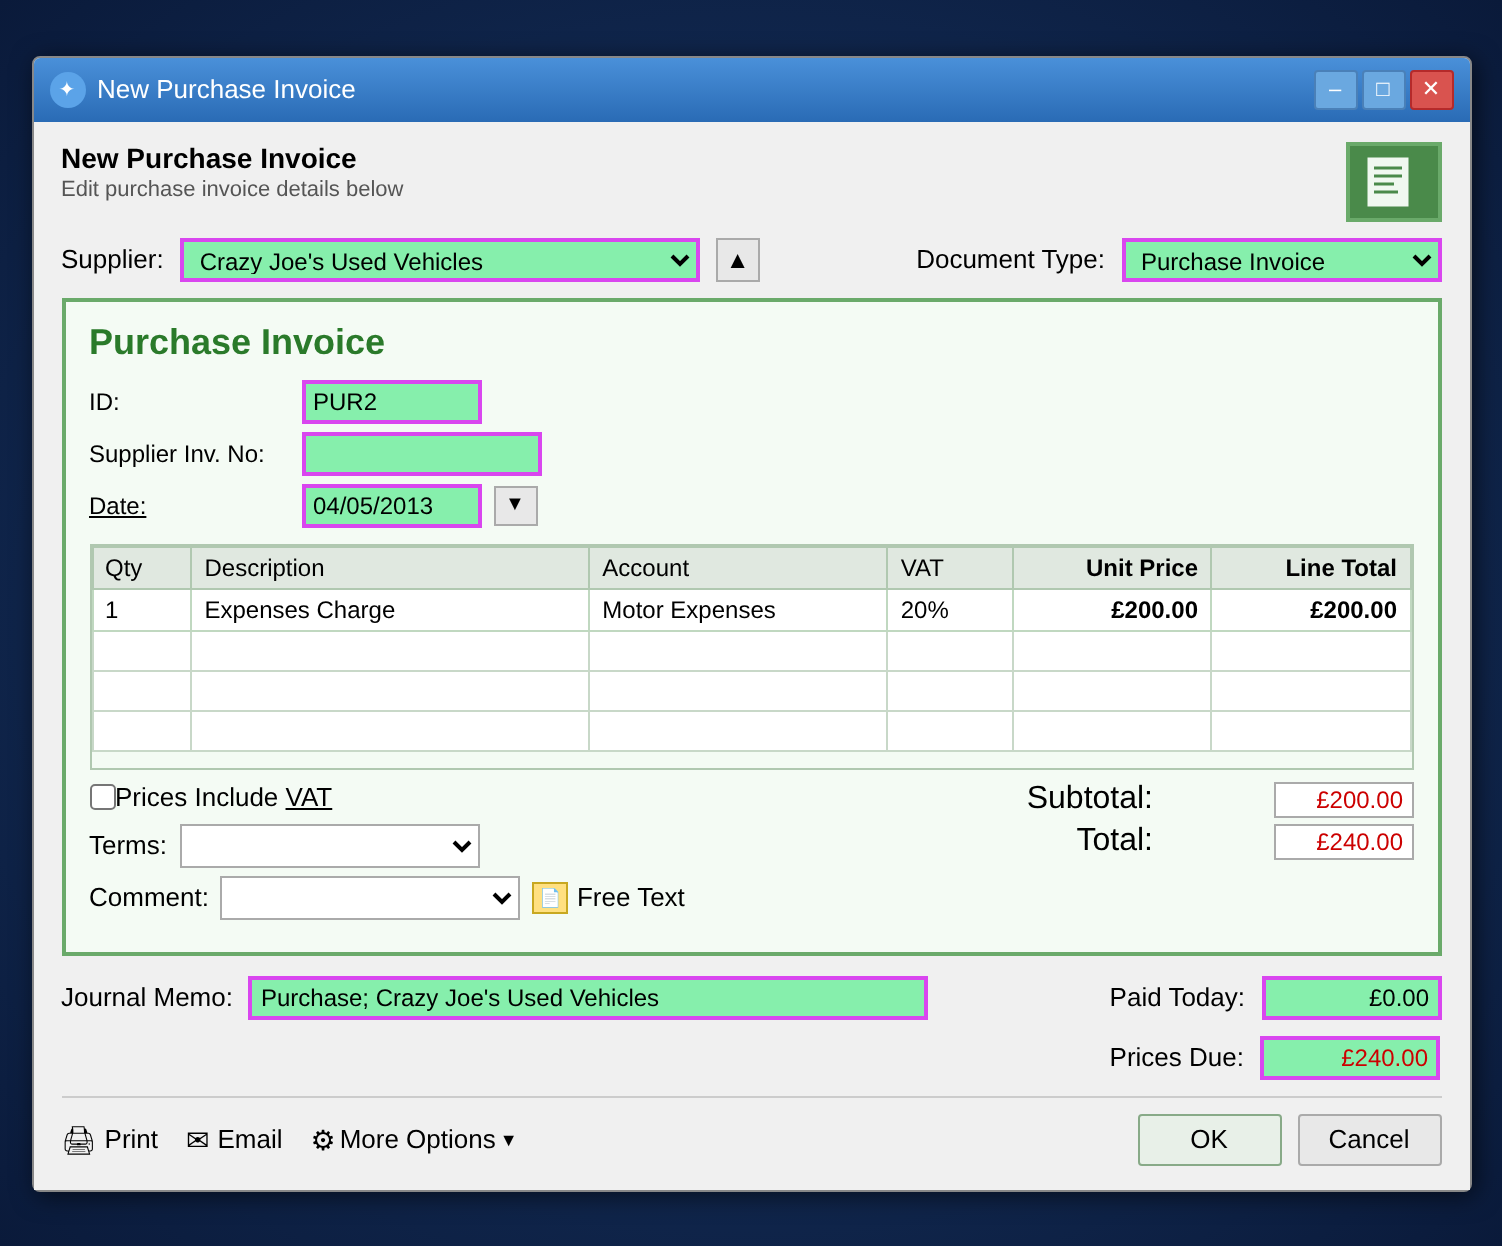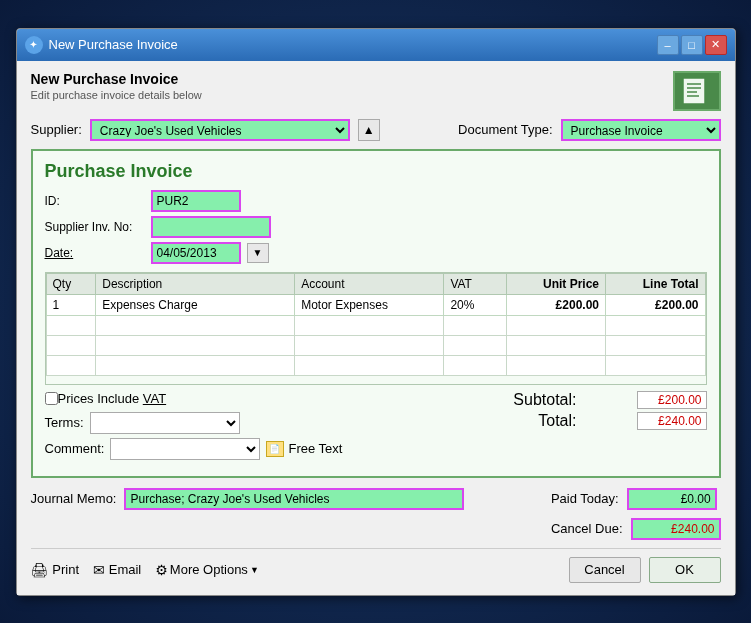--- a/index.html
+++ b/index.html
@@ -574,21 +574,21 @@
       <div class="form-row" style="margin-bottom:0;">
         <label>Journal Memo:</label>
         <input type="text" class="journal-input" value="Purchase; Crazy Joe's Used Vehicles" style="">
       </div>
       <div style="display:flex; flex-direction:column; gap:4px; align-items:flex-start;">
         <div class="paid-row">
           <label>Paid Today:</label>
           <input type="text" class="paid-input" value="£0.00" style="">
         </div>
         <div class="balance-row">
-          <label>Cancel Due:</label>
+          <label>Prices Due:</label>
           <input type="text" class="balance-input balance-value" value="£240.00" style="">
         </div>
       </div>
     </div>
 
     <div class="footer-row">
       <div class="footer-left">
         <button class="footer-btn">
           <span class="footer-icon">🖨</span>
           <span>Print</span>
@@ -597,18 +597,18 @@
           <span class="footer-icon">✉</span>
           <span>Email</span>
         </button>
         <button class="footer-btn more-options-btn">
           <span class="footer-icon">⚙</span>
           <span>More Options</span>
           <span style="font-size:9px;">▼</span>
         </button>
       </div>
       <div class="footer-right">
+        <button class="dialog-btn ok">OK</button>
         <button class="dialog-btn">Cancel</button>
-        <button class="dialog-btn ok">OK</button>
       </div>
     </div>
   </div>
 </div>
 
 </body></html>

